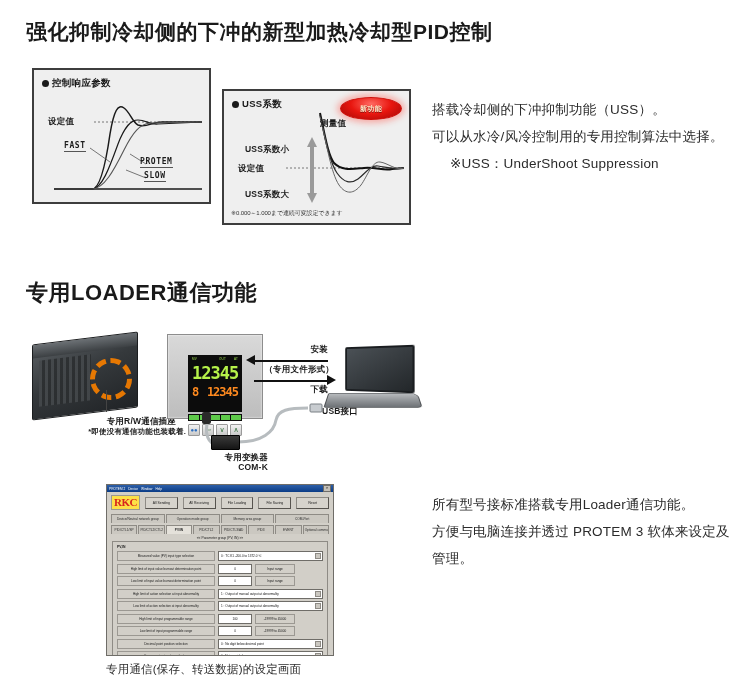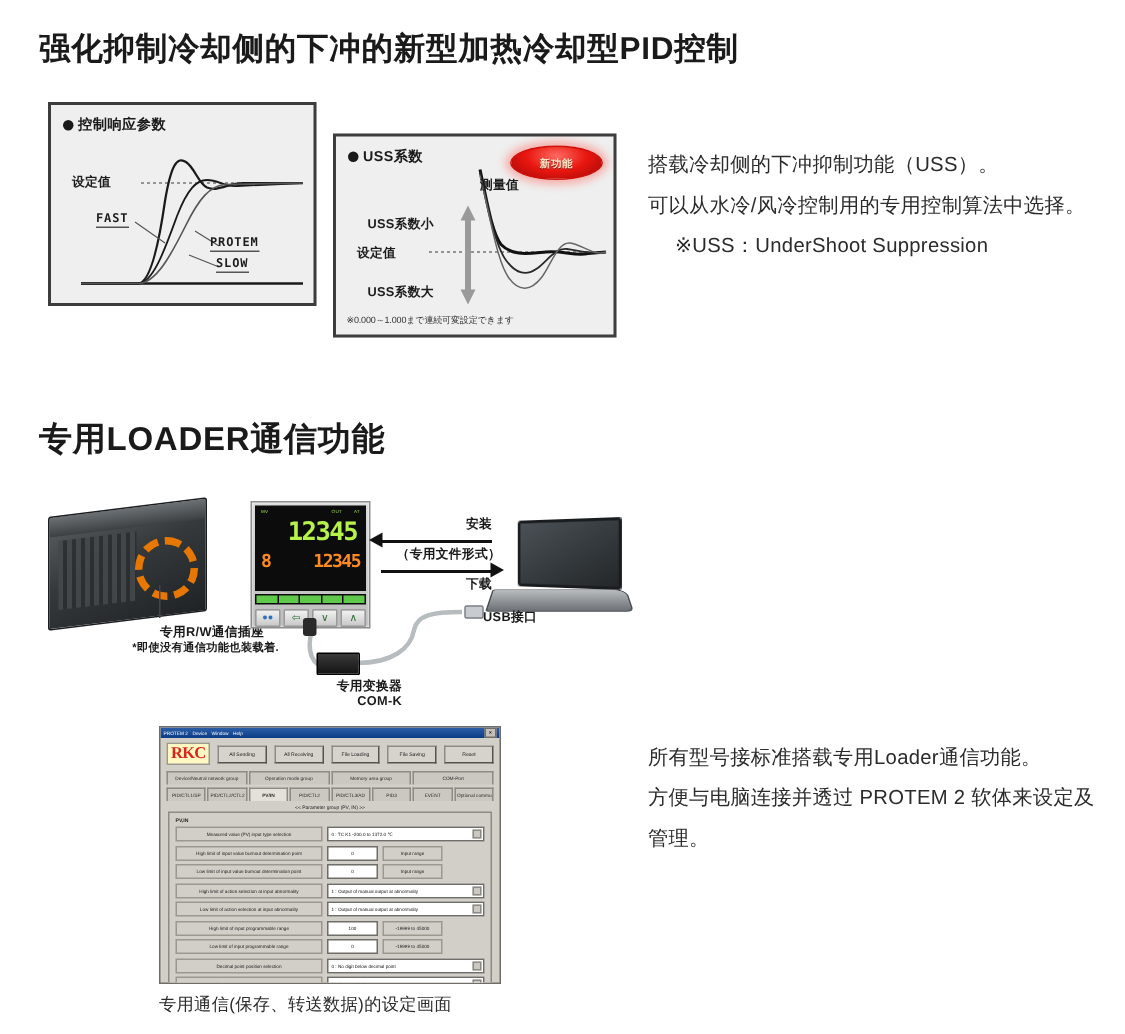--- a/index.html
+++ b/index.html
@@ -147,26 +147,26 @@
     white-space: nowrap;
     letter-spacing: .2px;
     text-align: right;
   }
   .diag-label.sm { font-size: 7.5px; font-weight: bold; }
 
   
   #controller {
     position: absolute;
     left: 145px; top: 6px;
-    width: 80px; height: 85px;
+    width: 96px; height: 85px;
     background: linear-gradient(180deg,#d9d9d9,#bdbdbd);
     border: 1px solid #8d8d8d;
     box-shadow: inset 0 0 2px #fff;
     box-sizing: border-box;
-    padding: 2px;
+    padding: 20px;
   }
   #controller-screen {
     width: 100%;
     height: 57px;
     background: #0c0c0c;
     box-sizing: border-box;
     padding: 3px 4px;
     position: relative;
   }
   .tiny-tag {
@@ -347,21 +347,21 @@
     align-items: center;
     gap: 5px;
     padding: 3px 4px 2px 4px;
   }
   #sw-logo {
     font-family: "Liberation Serif", serif;
     font-weight: bold;
     font-size: 11px;
     color: #d8251d;
     border: 1px solid #9b9892;
-    background: #fef9c3;
+    background: #fde047;
     padding: 0 2px;
     letter-spacing: -0.5px;
     line-height: 13px;
   }
   .sw-btn {
     background: #d6d3cc;
     border: 1px solid #8e8b85;
     border-right-color: #56534e;
     border-bottom-color: #56534e;
     font-size: 3.4px;
@@ -607,21 +607,21 @@
     <rect x="180" y="84" width="9" height="12" rx="2" fill="#2a2a2a"></rect>
     <rect x="288" y="76" width="12" height="8" rx="1" fill="#c8ccd0" stroke="#7b8085" stroke-width="1"></rect>
   </svg>
   <div id="converter"></div>
   <div class="diag-label" style="left:160px; top:124px; width:86px;">专用变换器</div>
   <div class="diag-label" style="left:160px; top:134px; width:86px;">COM-K</div>
 </div>
 
 <div class="desc-block" id="desc-2">
   <div class="desc-line">所有型号接标准搭载专用Loader通信功能。</div>
-  <div class="desc-line">方便与电脑连接并透过 PROTEM 2 软体来设定及管理。</div>
+  <div class="desc-line">方便与电脑连接并透过 PROTEM 3 软体来设定及管理。</div>
 </div>
 
 <div id="sw-window">
 
   <div id="sw-titlebar">
     <span class="tb-text">PROTEM 2</span>
     <span class="tb-text">Device</span>
     <span class="tb-text">Window</span>
     <span class="tb-text">Help</span>
     <span class="tb-close">✕</span>

